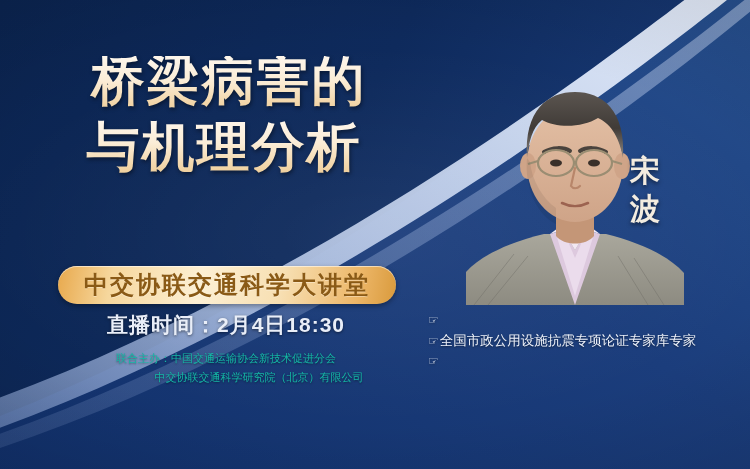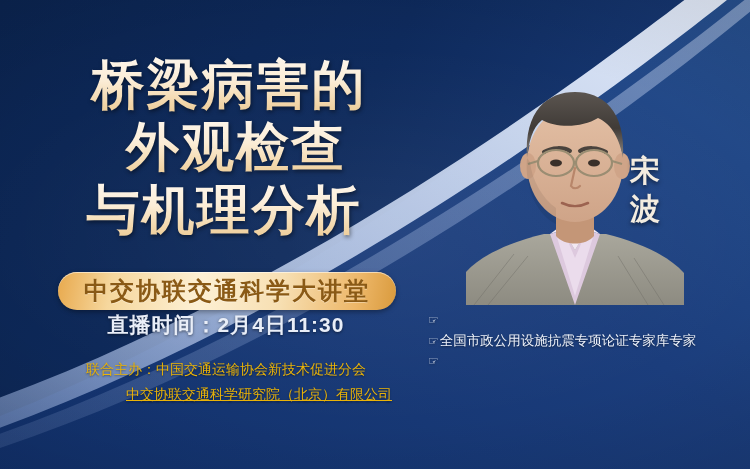--- a/index.html
+++ b/index.html
@@ -41,27 +41,27 @@
     letter-spacing:2px;
     white-space:nowrap;
     background:linear-gradient(180deg,#fdf6ec 0%,#fbedd7 42%,#f3d8ad 78%,#eccb96 100%);
     -webkit-background-clip:text;
     background-clip:text;
     color:transparent;
     -webkit-text-fill-color:transparent;
     filter:drop-shadow(1px 2px 2px rgba(0,0,0,0.45));
     margin:0 0 4px 0;
   }
-  .title-line.l1{margin-left:6px;}
+  .title-line.l1{margin-left:6px;font-family:Liberation Mono, monospace;}
   .title-line.l2{margin-left:20px;}
   .title-line.l3{margin-left:-4px;}
 
   
   .pill-wrap{
-    position:absolute;left:58px;top:272px;
+    position:absolute;left:58px;top:266px;
     width:338px;height:38px;
     z-index:7;
   }
   .pill{
     width:100%;height:100%;
     border-radius:19px;
     background:linear-gradient(100deg,#e8a94d 0%,#f6d79d 16%,#fdf0d4 42%,#f7dfb2 66%,#edb769 88%,#d99a3c 100%);
     box-shadow:0 2px 5px rgba(0,0,0,0.35), inset 0 1px 0 rgba(255,255,255,0.55);
     display:flex;align-items:center;justify-content:center;
   }
@@ -77,28 +77,28 @@
     position:absolute;left:0;top:311px;width:452px;
     text-align:center;z-index:7;
     font-size:21px;font-weight:bold;letter-spacing:1px;
     color:#e9eef8;
     white-space:nowrap;
     text-shadow:0 1px 3px rgba(0,0,0,0.5);
   }
 
   
   .organizers{
-    position:absolute;left:0;top:357px;width:452px;
+    position:absolute;left:0;top:349px;width:452px;
     text-align:center;z-index:7;
-    font-size:14px;line-height:1.75;
-    color:#eab308;
+    font-size:11px;line-height:1.75;
+    color:#14b8a6;
     white-space:nowrap;
     text-shadow:0 1px 2px rgba(0,0,0,0.45);
   }
-  .org-line.second{padding-left:66px;text-decoration:underline;}
+  .org-line.second{padding-left:66px;}
 
   
   .photo{
     position:absolute;left:452px;top:58px;
     width:246px;height:247px;
     z-index:5;
     overflow:hidden;
   }
   .photo svg{display:block;width:100%;height:100%;}
 
@@ -238,31 +238,30 @@
 
         <path d="M 110 145 C 118 149 128 149 136 145" stroke="#9c6350" stroke-width="2.6" fill="none" stroke-linecap="round"></path>
 
         <path d="M 75 100 C 72 130 86 158 104 166 L 104 150 C 90 140 80 122 78 104 Z" fill="#000" opacity="0.07"></path>
       </g>
     </svg>
   </div>
 
   <div class="title-block">
     <span class="title-line l1">桥梁病害的</span>
-    <span class="title-line l2">外观检查</span>
     <span class="title-line l3">与机理分析</span>
   </div>
 
   <div class="pill-wrap">
     <div class="pill">
       <span class="pill-text">中交协联交通科学大讲堂</span>
     </div>
   </div>
 
-  <div class="live-time">直播时间：2月4日11:30</div>
+  <div class="live-time">直播时间：2月4日18:30</div>
 
   <div class="organizers">
     <div class="org-line first">联合主办：中国交通运输协会新技术促进分会</div>
     <div class="org-line second">中交协联交通科学研究院（北京）有限公司</div>
   </div>
 
   <div class="speaker-name">
     <span>宋</span>
     <span>波</span>
   </div>

